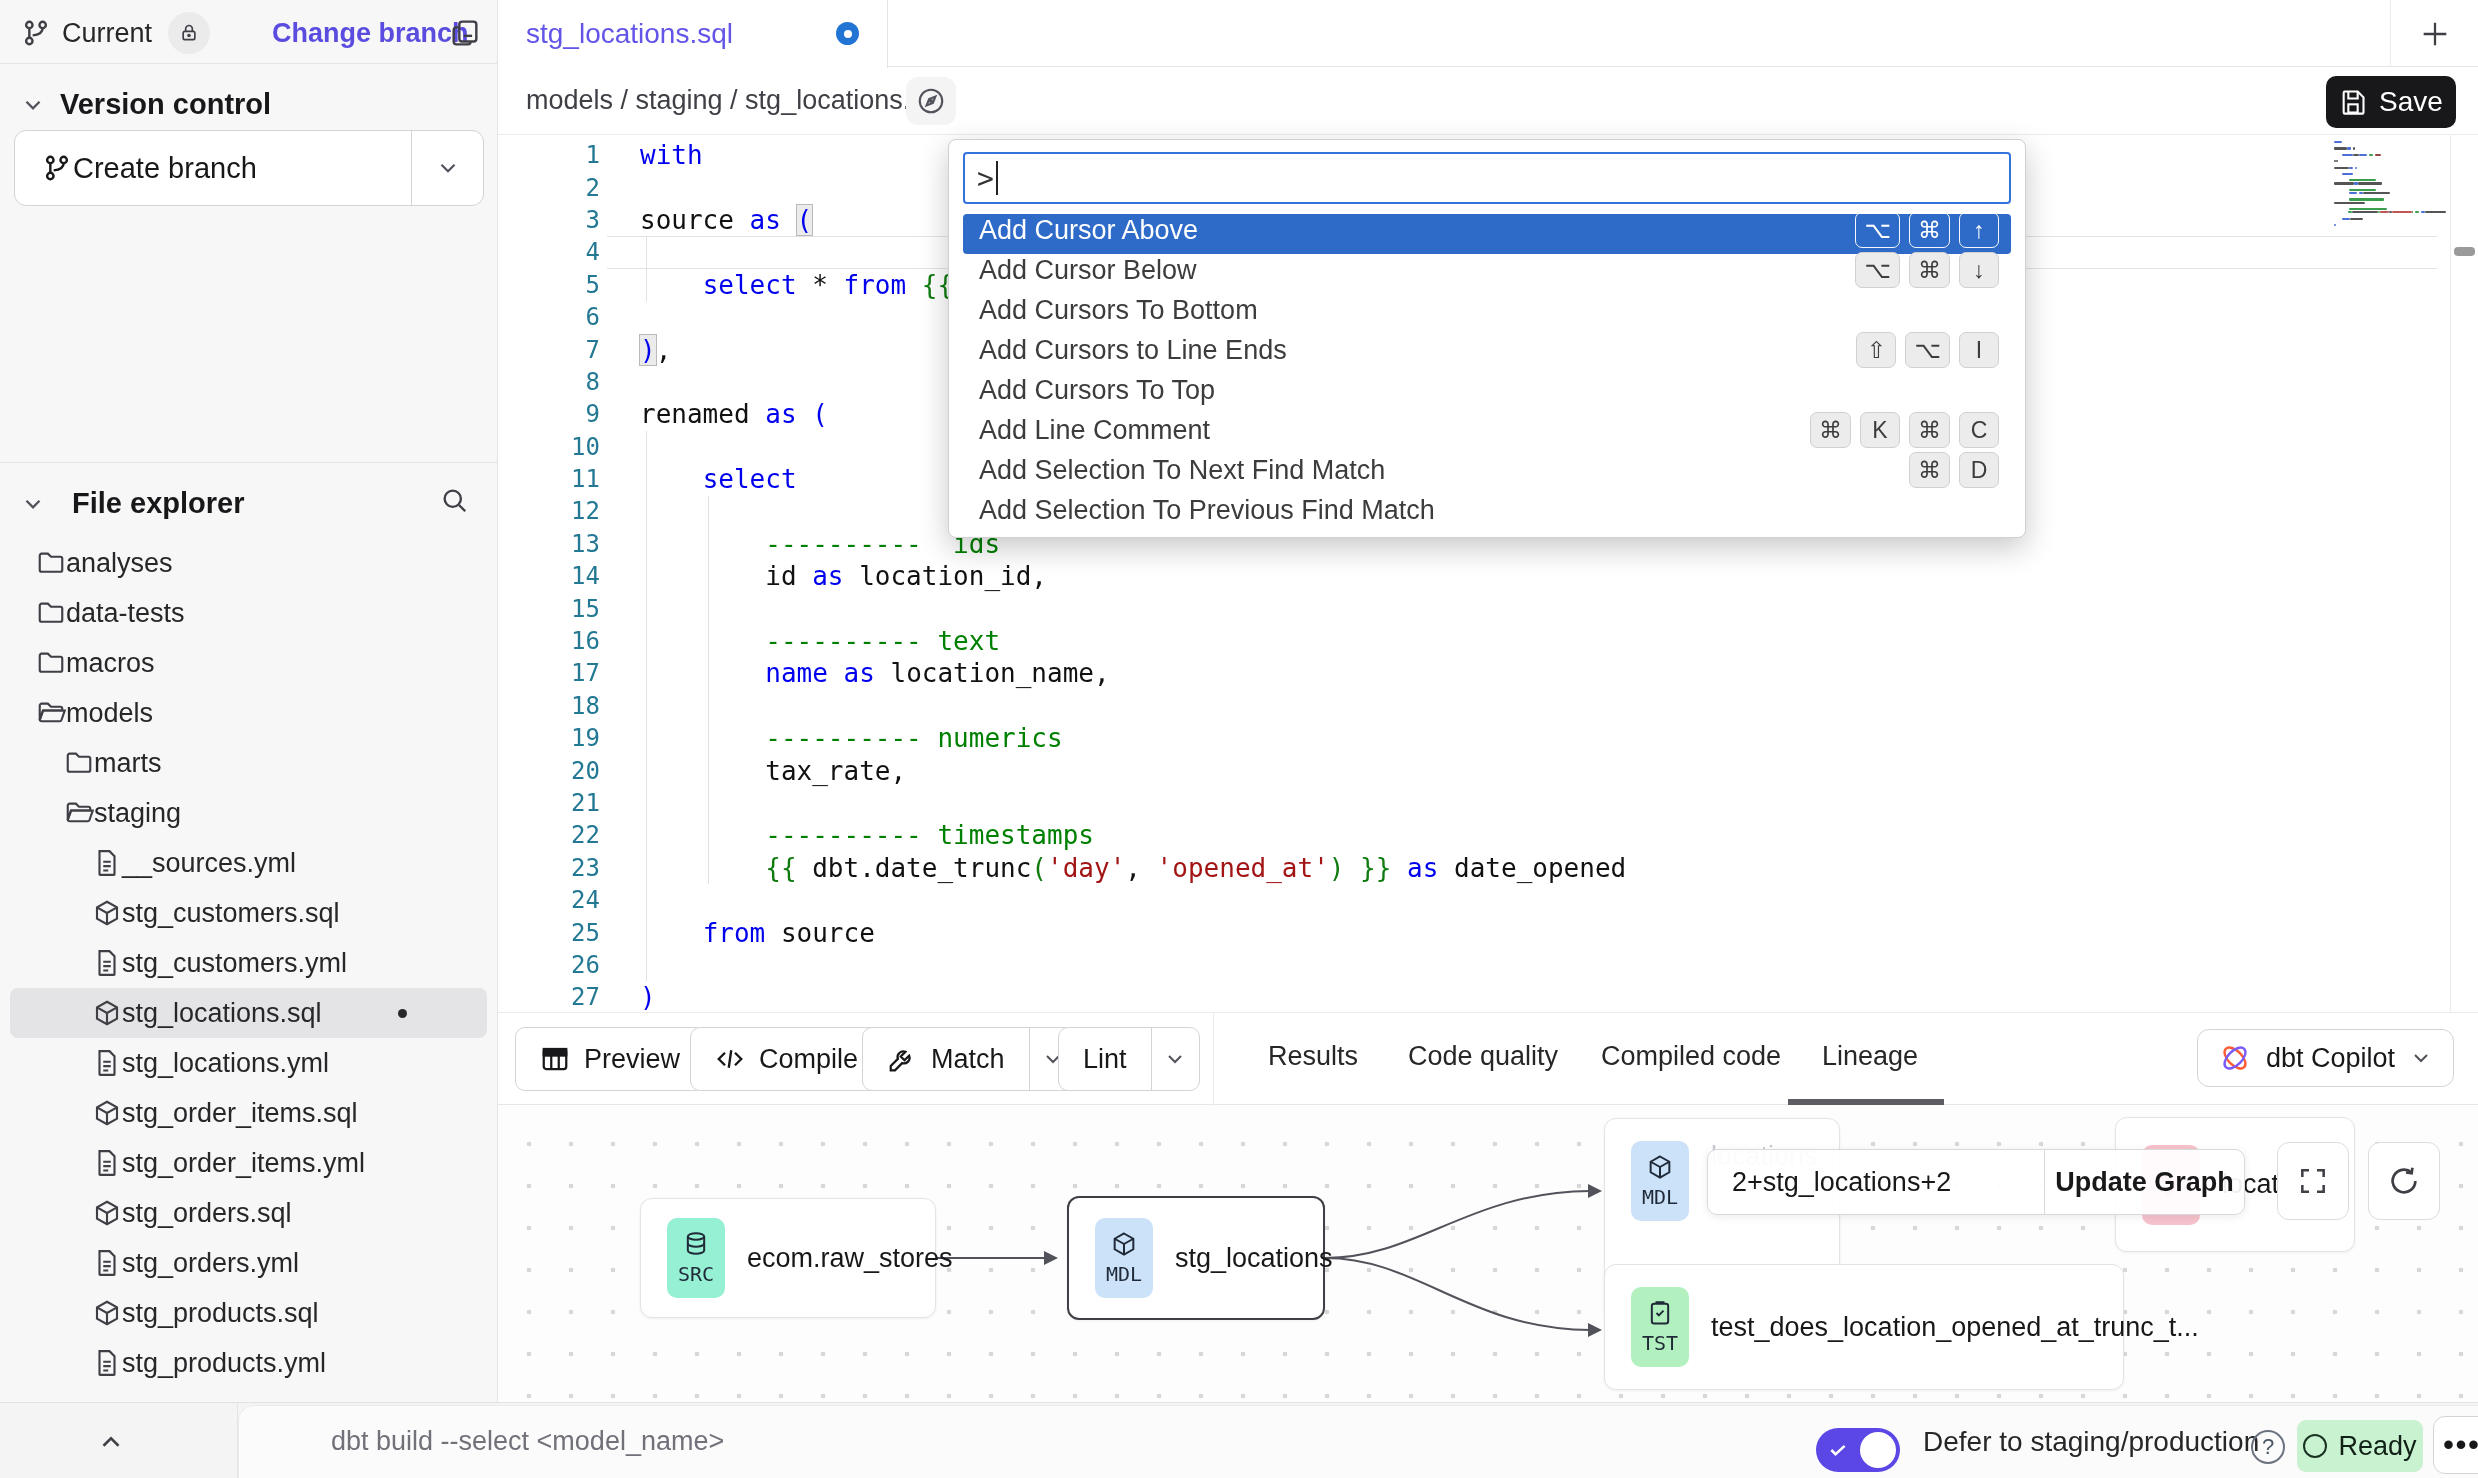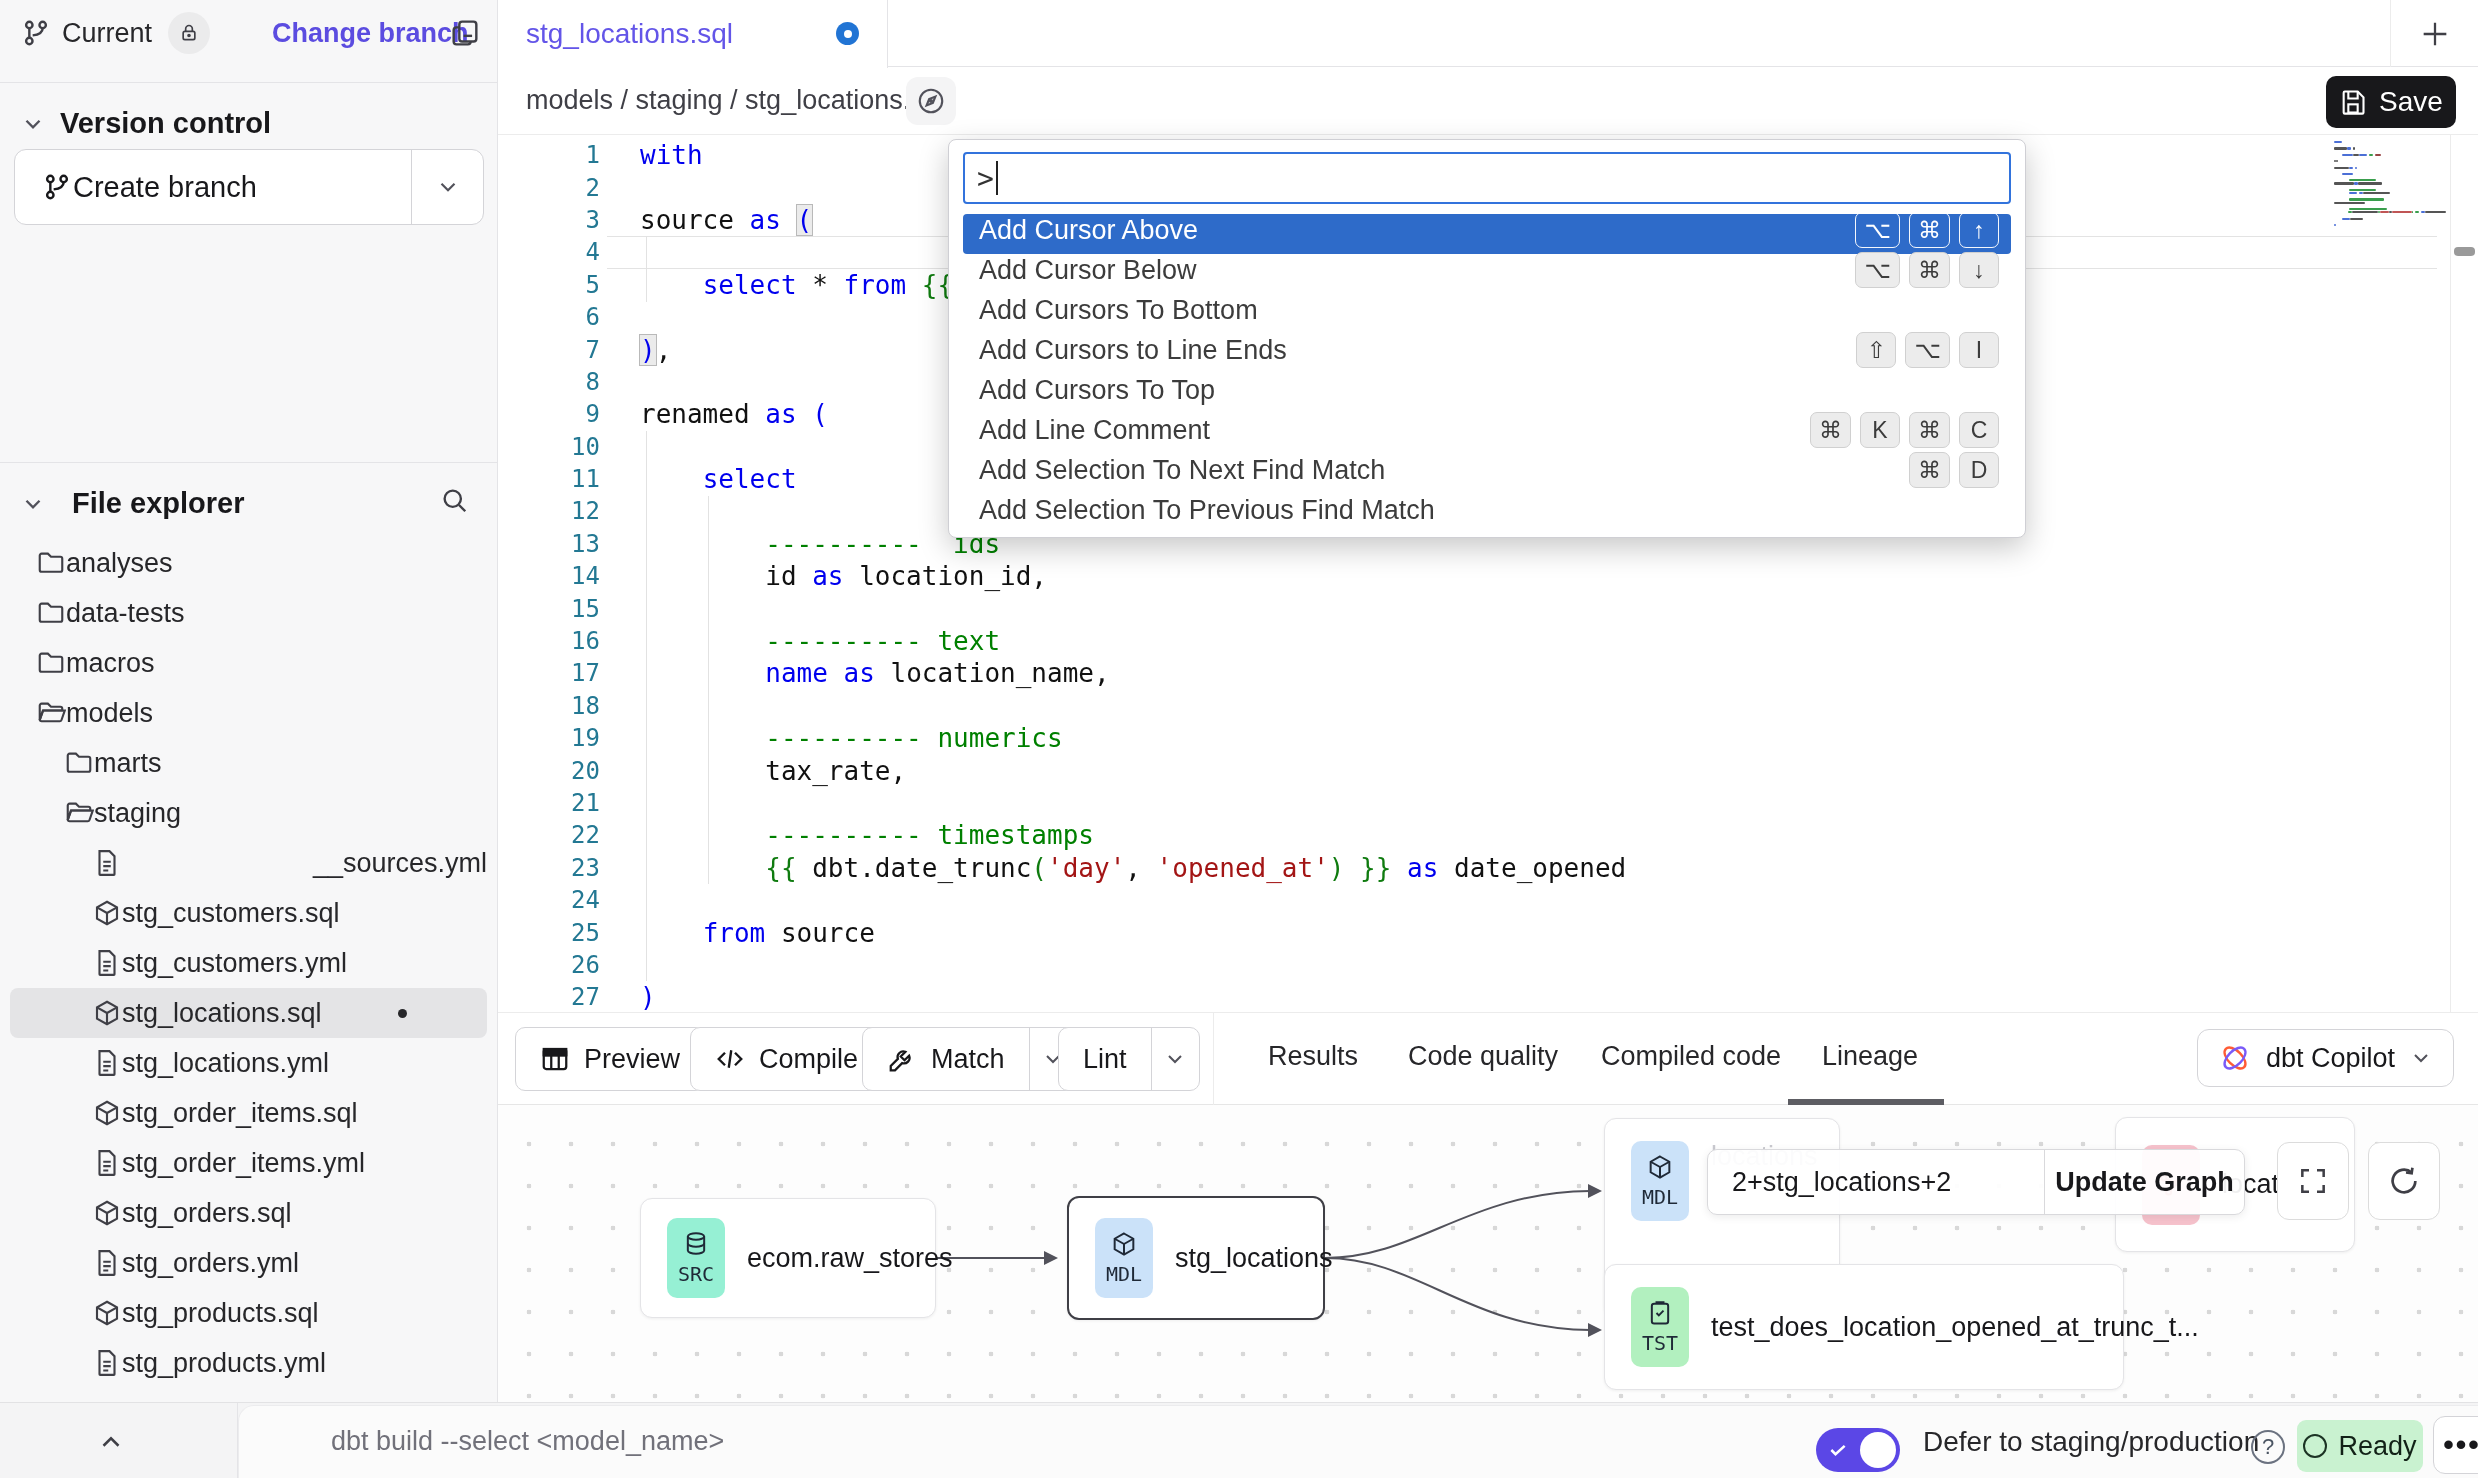--- a/index.html
+++ b/index.html
@@ -4,21 +4,21 @@
 <style>
   * { margin:0; padding:0; box-sizing:border-box; }
   html,body { width:2478px; height:1478px; overflow:hidden; background:#fff;
     font-family:"Liberation Sans", sans-serif; color:#18181b; }
   #app { position:relative; width:2478px; height:1478px; }
   svg { display:block; }
 
   
   .sidebar { position:absolute; left:0; top:0; width:498px; height:1402px;
     background:#f7f7f8; border-right:1px solid #e4e4e7; z-index:5; }
-  .sidebar-header { position:relative; height:83px; border-bottom:1px solid #e4e4e7; }
+  .sidebar-header { position:relative; height:64px; border-bottom:1px solid #e4e4e7; }
   .branch-icon { position:absolute; left:20px; top:17px; }
   .current-label { position:absolute; left:62px; top:18px; font-size:27px; color:#27272a; }
   .lock-chip { position:absolute; left:168px; top:12px; width:42px; height:42px; border-radius:50%;
     background:#ebebec; display:flex; align-items:center; justify-content:center; }
   .change-branch { position:absolute; left:272px; top:18px; font-size:27px; font-weight:700; color:#5b4ce0; cursor:pointer; }
   .copy-icon { position:absolute; left:448px; top:16px; }
 
   .section-header { display:flex; align-items:center; gap:14px; padding:24px 0 18px 20px; }
   .section-title { font-size:29px; font-weight:700; color:#18181b; }
   .vc-section { position:relative; height:394px; }
@@ -287,21 +287,21 @@
           </div>
           <div class="tree-row" style="padding-left: 54px;">
             <span class="t-icon">
               <svg width="30" height="30" viewBox="0 0 24 24" fill="none" stroke="#3f3f46" stroke-width="1.7">
                 <path d="M3 6a1.5 1.5 0 0 1 1.5-1.5h5L12 7h7.5A1.5 1.5 0 0 1 21 8.5V10H5.5L3 17.5z"></path>
                 <path d="M3 17.5L5.8 10H23l-2.6 7.6a1.5 1.5 0 0 1-1.4 1H4.5A1.5 1.5 0 0 1 3 17.5z"></path>
               </svg>
             </span>
             <span>staging</span>
           </div>
-          <div class="tree-row" style="padding-left: 82px; justify-content: space-between;">
+          <div class="tree-row" style="padding-left: 82px;">
             <span class="t-icon">
               <svg width="30" height="30" viewBox="0 0 24 24" fill="none" stroke="#3f3f46" stroke-width="1.7">
                 <path d="M6 2.5h8l4 4V21a.5.5 0 0 1-.5.5h-11A.5.5 0 0 1 6 21z"></path>
                 <path d="M9 11h6M9 14.5h6M9 18h4"></path>
               </svg>
             </span>
             <span>__sources.yml</span>
           </div>
           <div class="tree-row" style="padding-left: 82px;">
             <span class="t-icon">

